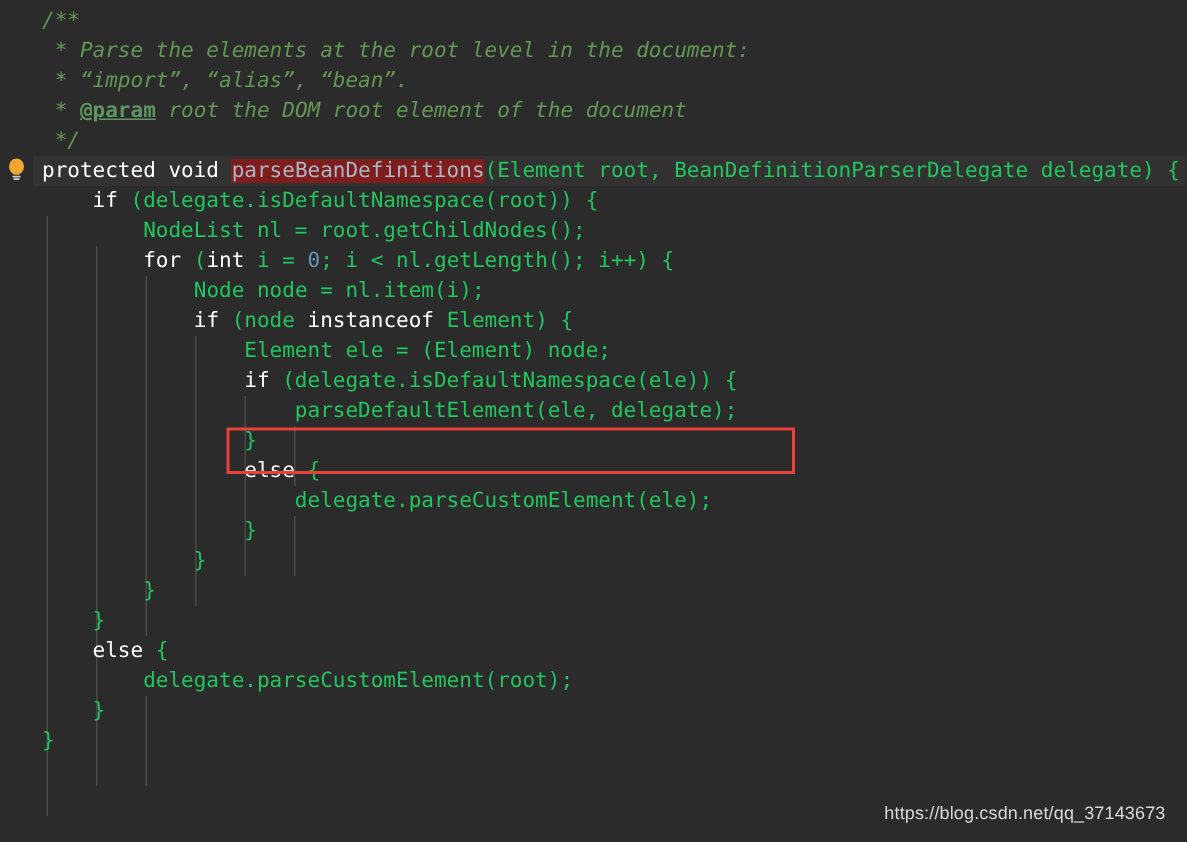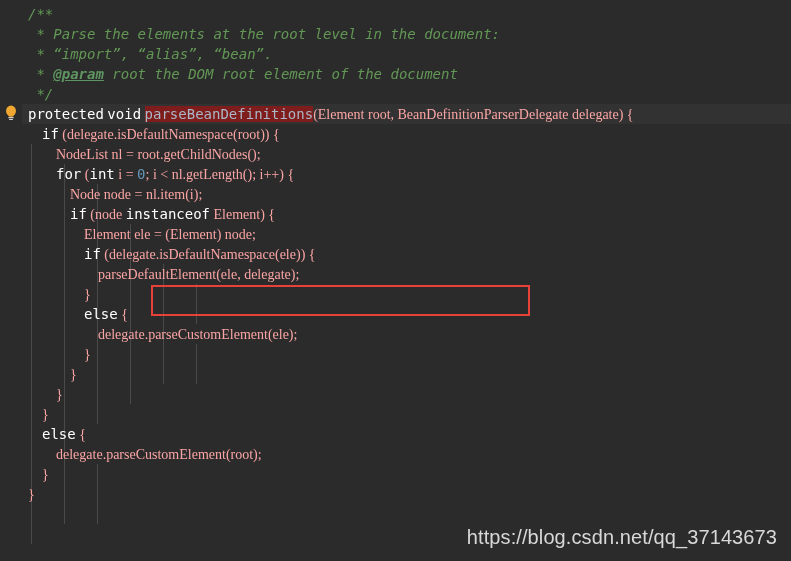--- a/index.html
+++ b/index.html
@@ -75,23 +75,23 @@
   }
   .code-line {
     height: 20px;
     line-height: 20px;
     white-space: pre;
     padding-left: 28px;
   }
 
   
   .tok-comment   { color: #629755; font-style: italic; }
-  .tok-tag       { color: #5f9561; font-style: italic; font-weight: bold; text-decoration: underline; }
+  .tok-tag       { color: #5f9561; font-weight: bold; text-decoration: underline; }
   .tok-keyword   { color: #ffffff; }
-  .tok-plain     { color: #fca5a5; font-family: Liberation Serif, serif; }
+  .tok-plain     { color: #22c55e; }
   .tok-number    { color: #6897bb; }
   .tok-ident-hl  { background: #7f1d1d; color: #a9b7c6; }
 
   
   #annotation-box {
     position: absolute;
     left: 151px;
     top: 285px;
     width: 379px;
     height: 31px;
@@ -99,21 +99,21 @@
     box-sizing: border-box;
     pointer-events: none;
   }
 
   
   #watermark {
     position: absolute;
     right: 14px;
     bottom: 12px;
     font-family: "Liberation Sans", "DejaVu Sans", sans-serif;
-    font-size: 20px;
+    font-size: 12px;
     color: #d8d8d8;
     letter-spacing: 0.1px;
     white-space: nowrap;
   }
 </style>
 </head>
 <body>
 
 <div id="editor-window">
 

